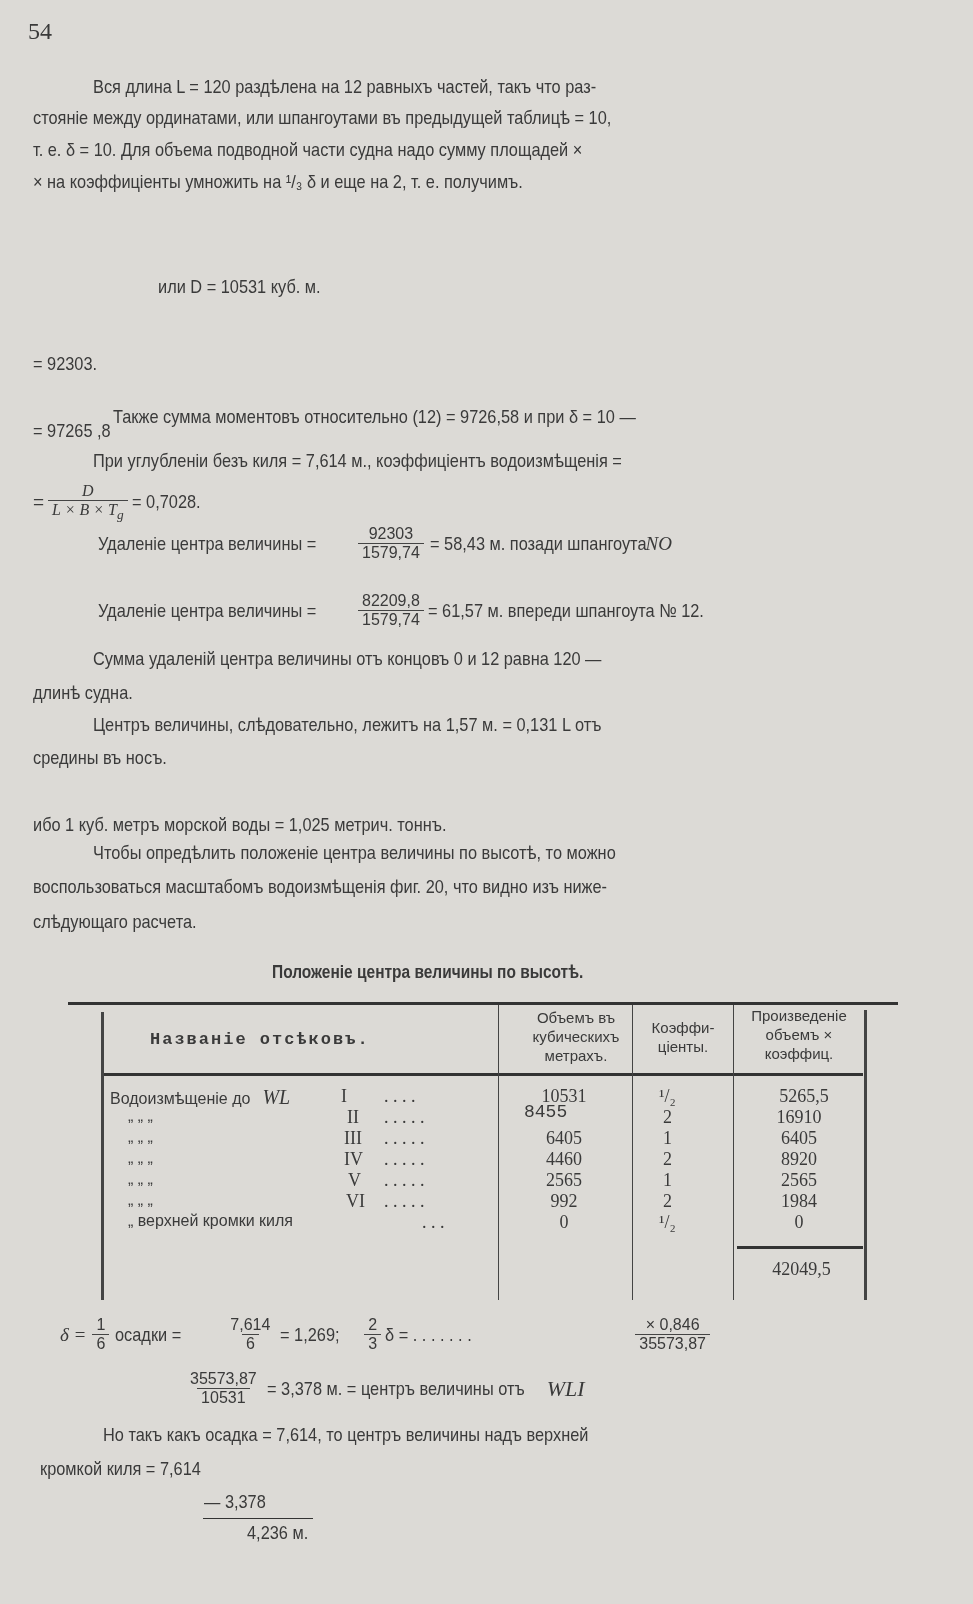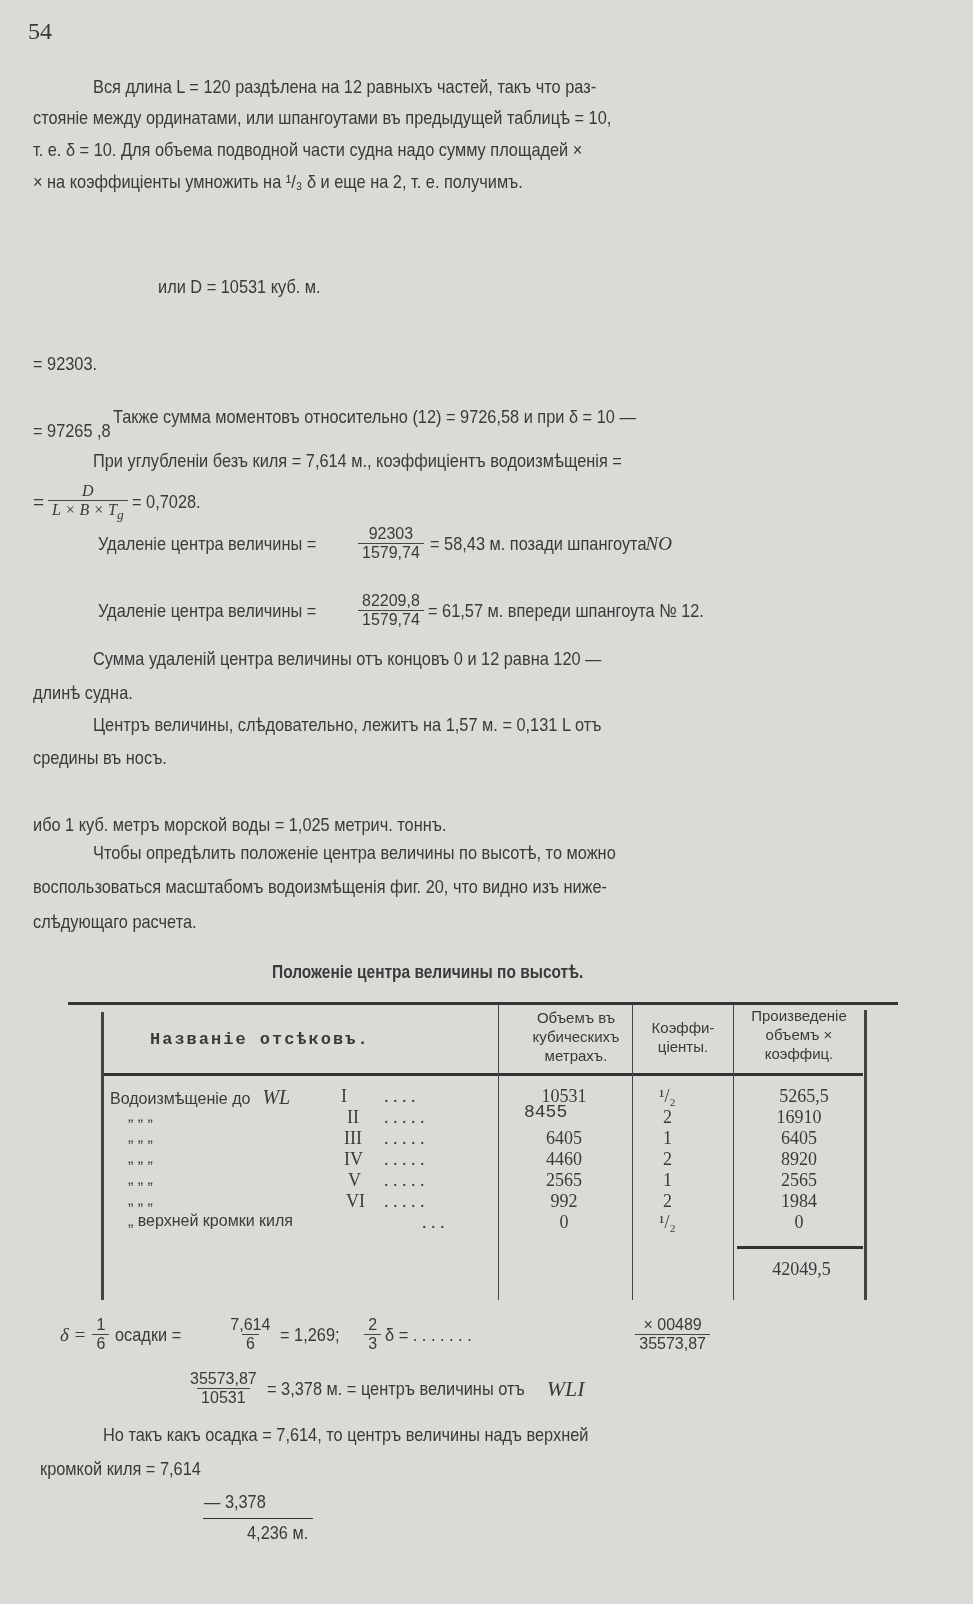--- a/index.html
+++ b/index.html
@@ -181,21 +181,21 @@
         <span class="num">7,614</span>
         <span class="den">6</span>
       </span>
     <span class="cond" style="width:80px;">= 1,269;</span>
     <span class="frac" style="margin:0 4px;">
         <span class="num">2</span>
         <span class="den">3</span>
       </span>
     <span class="cond" style="width:250px;">δ =  .     . . . . . .</span>
     <span class="frac">
-        <span class="num">× 00489</span>
+        <span class="num">× 0,846</span>
         <span class="den">35573,87</span>
       </span>
   </div>
 
   <div class="abs txt" style="left:186px; top:1370px; display:flex; align-items:center;">
     <span class="frac" style="margin-right:6px;">
         <span class="num">35573,87</span>
         <span class="den">10531</span>
       </span>
     <span class="cond" style="width:290px;">= 3,378 м. = центръ  величины  отъ</span>

